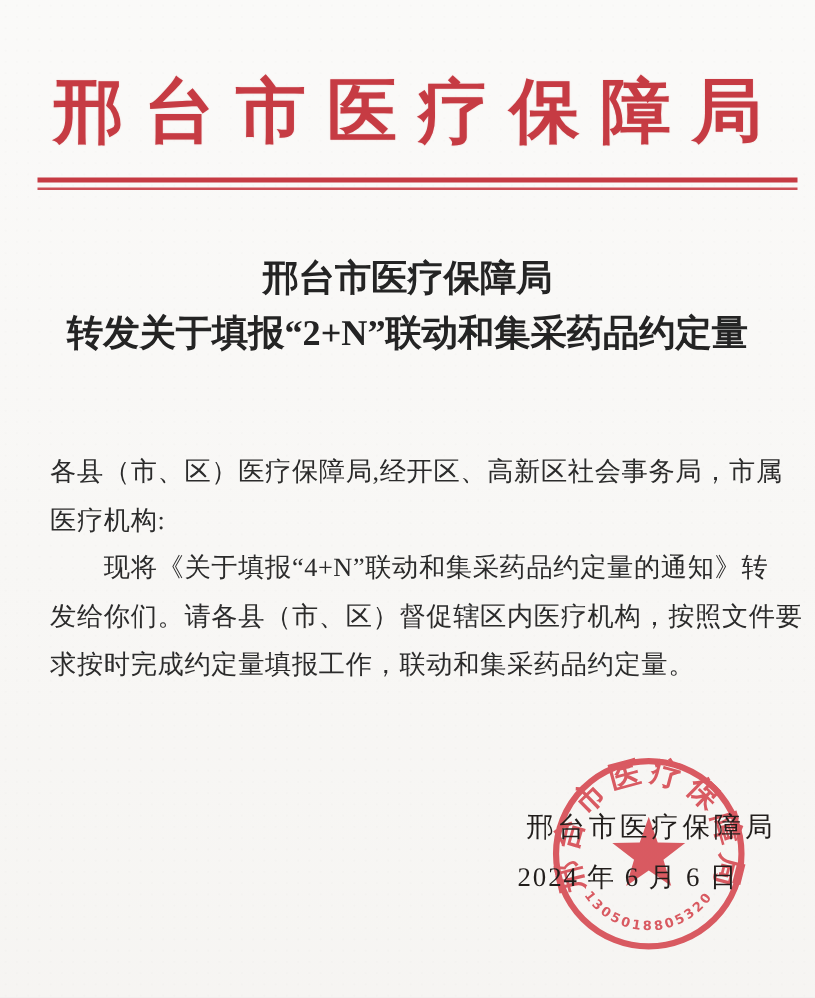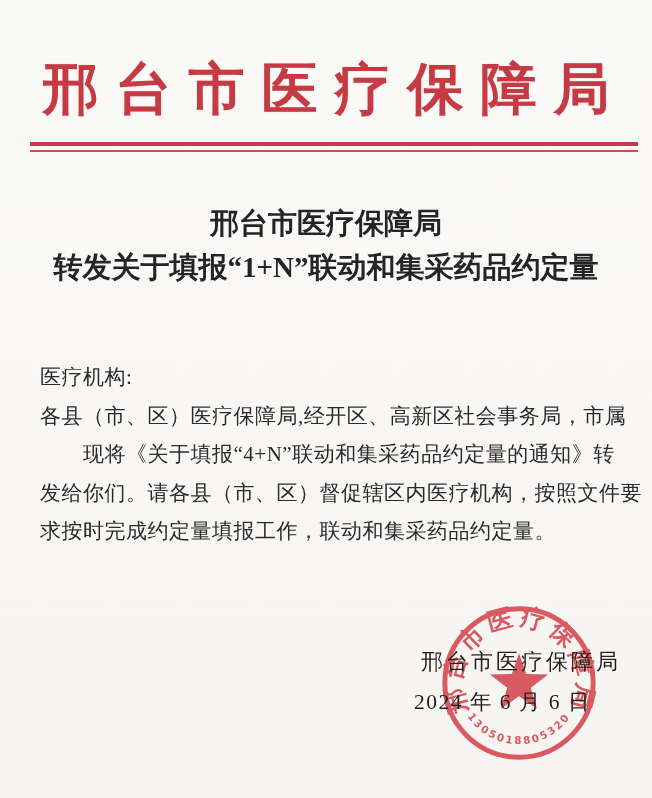--- a/index.html
+++ b/index.html
@@ -115,26 +115,26 @@
 
   <div class="letterhead">邢台市医疗保障局</div>
 
   <div class="rule-block">
     <div class="rule-thick"></div>
     <div class="rule-thin"></div>
   </div>
 
   <div class="doc-title">
     <div>邢台市医疗保障局</div>
-    <div>转发关于填报“1+N”联动和集采药品约定量</div>
+    <div>转发关于填报“2+N”联动和集采药品约定量</div>
   </div>
 
   <div class="body-text">
+    <div>各县（市、区）医疗保障局,经开区、高新区社会事务局，市属</div>
     <div>医疗机构:</div>
-    <div>各县（市、区）医疗保障局,经开区、高新区社会事务局，市属</div>
     <div>　　现将《关于填报“4+N”联动和集采药品约定量的通知》转</div>
     <div>发给你们。请各县（市、区）督促辖区内医疗机构，按照文件要</div>
     <div>求按时完成约定量填报工作，联动和集采药品约定量。</div>
   </div>
 
   <svg class="seal" viewBox="0 0 180 180" xmlns="http://www.w3.org/2000/svg">
 
     <circle cx="90" cy="90" r="75" fill="none" stroke="#d5454e" stroke-width="5"></circle>
 
     <polygon fill="#d5454e" points="90,60 97.3,80.9 119.5,81.4 101.9,94.9 108.2,116.1 90,103.5 71.8,116.1 78.1,94.9 60.5,81.4 82.7,80.9"></polygon>

